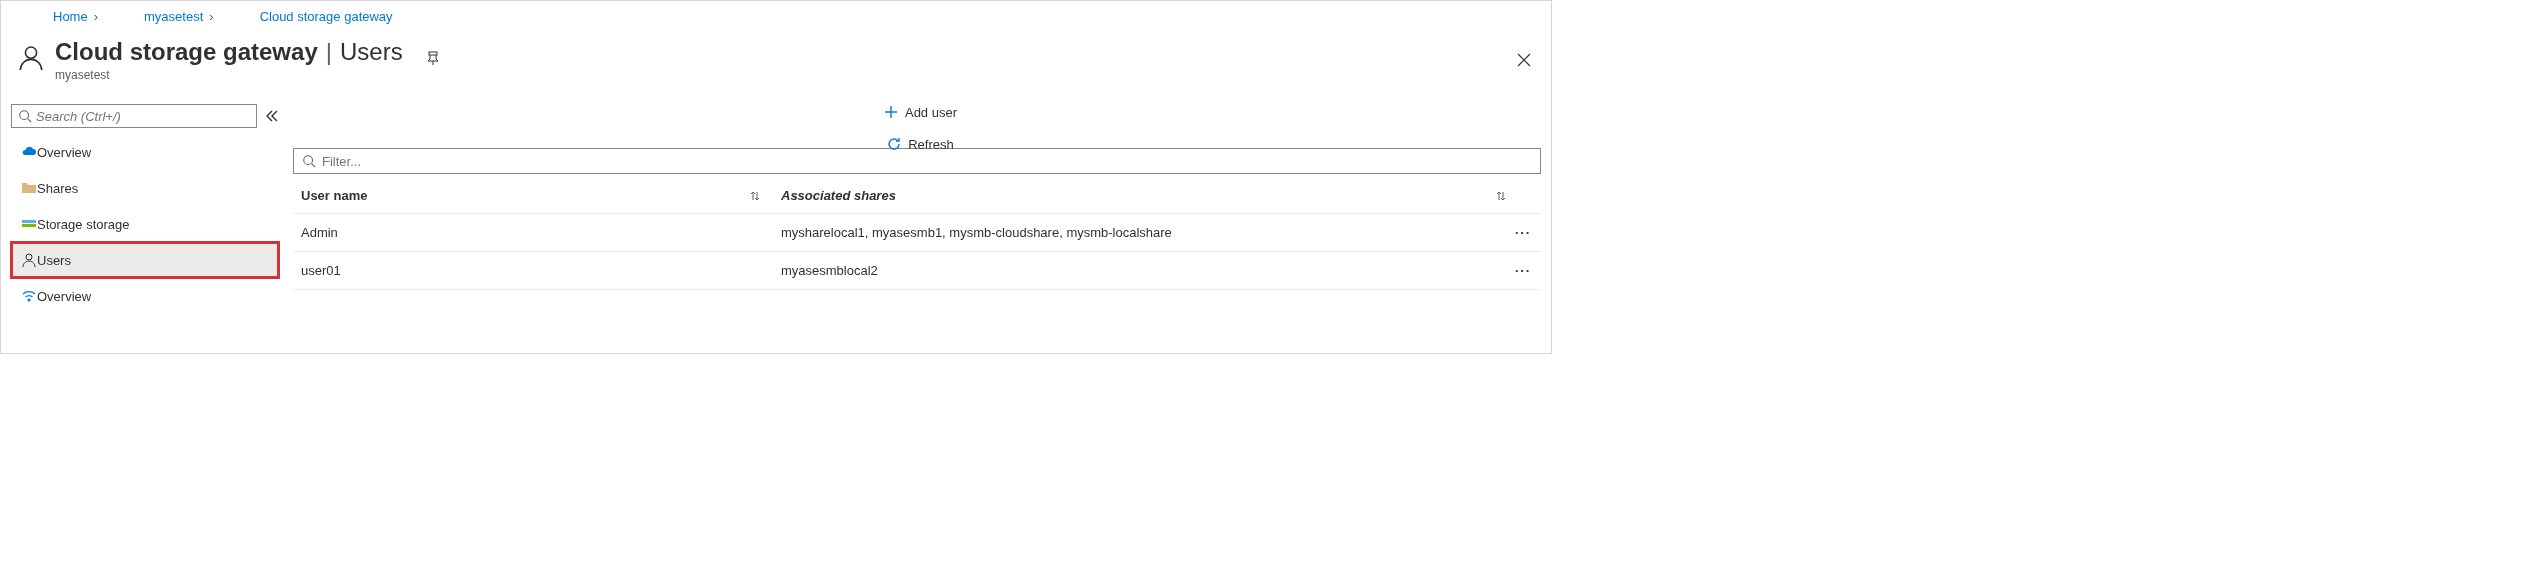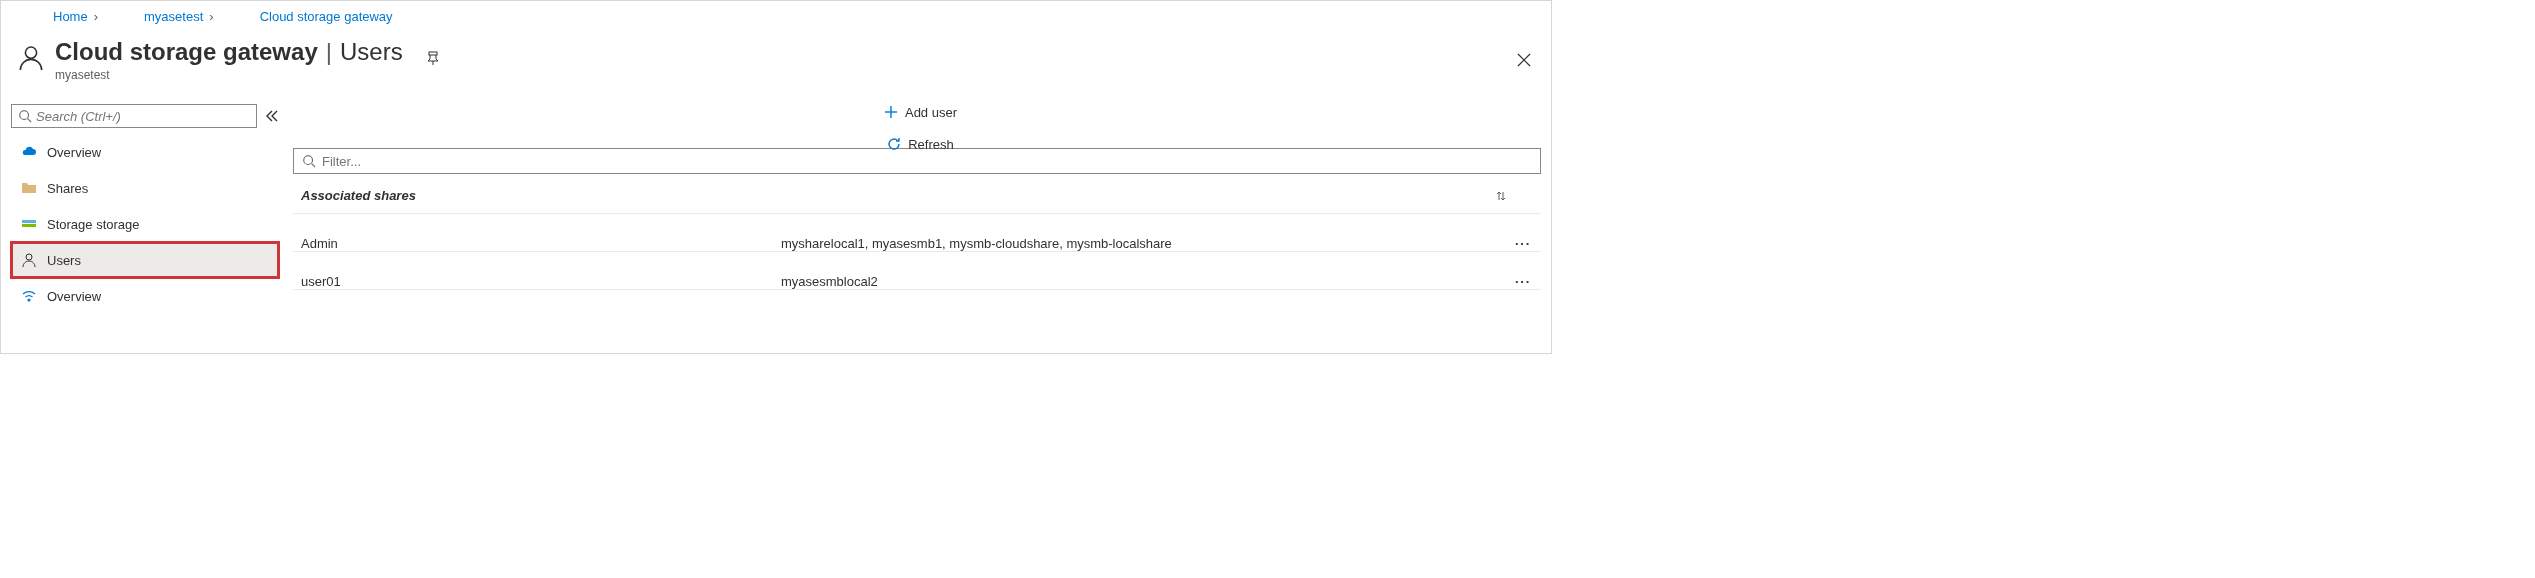--- a/index.html
+++ b/index.html
@@ -17,38 +17,38 @@
     .header-sub { font-size: 12px; color: #605e5c; margin-top: 2px; }
     .pin-btn { margin-left: 14px; width: 16px; height: 16px; cursor: pointer; align-self: center; color: #323130; }
     .close-btn { width: 14px; height: 14px; cursor: pointer; color: #323130; margin-left: auto; margin-right: 6px; align-self: center; }
     .body { display: flex; margin-top: 12px; }
     .sidebar { width: 284px; flex-shrink: 0; padding: 0 6px 0 10px; }
     .search-row { display: flex; align-items: center; gap: 6px; margin-bottom: 6px; }
     .search-box { flex: 1; display: flex; align-items: center; border: 1px solid #8a8886; height: 24px; padding: 0 6px; background: #fff; }
     .search-box svg { width: 14px; height: 14px; color: #605e5c; flex-shrink: 0; }
     .search-box input { border: none; outline: none; font: inherit; flex: 1; padding: 0 4px; color: #605e5c; font-style: italic; }
     .collapse-btn { width: 16px; height: 16px; cursor: pointer; color: #323130; }
-    .nav-item { display: flex; align-items: center; height: 36px; padding: 0 10px; cursor: pointer; gap: 10px; font-size: 13px; color: #323130; }
+    .nav-item { display: flex; align-items: center; height: 36px; padding: 0 10px; cursor: pointer; gap: 0; font-size: 13px; color: #323130; }
     .nav-item.active { background: #edebe9; }
     .nav-item.highlighted { outline: 3px solid #d13438; outline-offset: -2px; }
     .nav-icon { width: 16px; height: 16px; flex-shrink: 0; display: inline-flex; align-items: center; justify-content: center; }
     .main { flex: 1; padding: 0 10px 0 8px; min-width: 0; }
     .toolbar { display: flex; align-items: center; height: 36px; gap: 16px; padding-left: 6px; flex-direction: column; }
     .tool-btn { display: flex; align-items: center; gap: 6px; cursor: pointer; font-size: 13px; color: #323130; }
     .tool-btn svg { width: 16px; height: 16px; color: #0078d4; }
     .filter-box { display: flex; align-items: center; border: 1px solid #8a8886; height: 26px; padding: 0 8px; margin-top: 8px; margin-bottom: 4px; }
     .filter-box svg { width: 14px; height: 14px; color: #605e5c; flex-shrink: 0; }
     .filter-box input { border: none; outline: none; font: inherit; flex: 1; padding: 0 6px; color: #7f1d1d; }
     .table { width: 100%; }
     .thead { display: flex; align-items: center; height: 36px; border-bottom: 1px solid #edebe9; padding: 0 8px; font-weight: 600; }
     .th { display: flex; align-items: center; gap: 6px; cursor: pointer; }
     .th-user { flex: 0 0 480px; }
     .th-shares { flex: 1; font-style: italic; }
     .sort-icon { width: 12px; height: 12px; color: #605e5c; }
-    .row { display: flex; align-items: flex-end; height: 38px; border-bottom: 1px solid #edebe9; padding: 0 8px; }
+    .row { display: flex; align-items: center; height: 38px; border-bottom: 1px solid #edebe9; padding: 0 8px; }
     .cell-user { flex: 0 0 480px; cursor: pointer; }
     .cell-shares { flex: 1; }
     .row-more { width: 20px; cursor: pointer; color: #323130; letter-spacing: 1px; font-weight: bold; text-align: center; }
   </style>
 </head>
 <body>
 
 <div class="breadcrumbs">
   <a>Home</a>
   <span class="sep">›</span>
@@ -176,20 +176,28 @@
     <div class="filter-box">
       <svg viewBox="0 0 16 16" fill="none" stroke="currentColor" stroke-width="1.2">
           <circle cx="7" cy="7" r="5"></circle>
           <line x1="11" y1="11" x2="15" y2="15"></line>
         </svg>
       <input placeholder="Filter..." style="">
     </div>
 
     <div class="table">
       <div class="thead">
+        <div class="th th-user">
+          <span>User name</span>
+          <span class="sort-icon" style="margin-left:auto;margin-right:20px;">
+            <svg viewBox="0 0 12 12" stroke="currentColor" stroke-width="1">
+                <path d="M4 2v8M4 2L2 4M4 2l2 2M8 10V2M8 10l2-2M8 10l-2-2"></path>
+              </svg>
+          </span>
+        </div>
         <div class="th th-shares">
           <span>Associated shares</span>
           <span class="sort-icon" style="margin-left:auto;margin-right:6px;">
             <svg viewBox="0 0 12 12" stroke="currentColor" stroke-width="1">
                 <path d="M4 2v8M4 2L2 4M4 2l2 2M8 10V2M8 10l2-2M8 10l-2-2"></path>
               </svg>
           </span>
         </div>
         <div style="width:20px"></div>
       </div>

